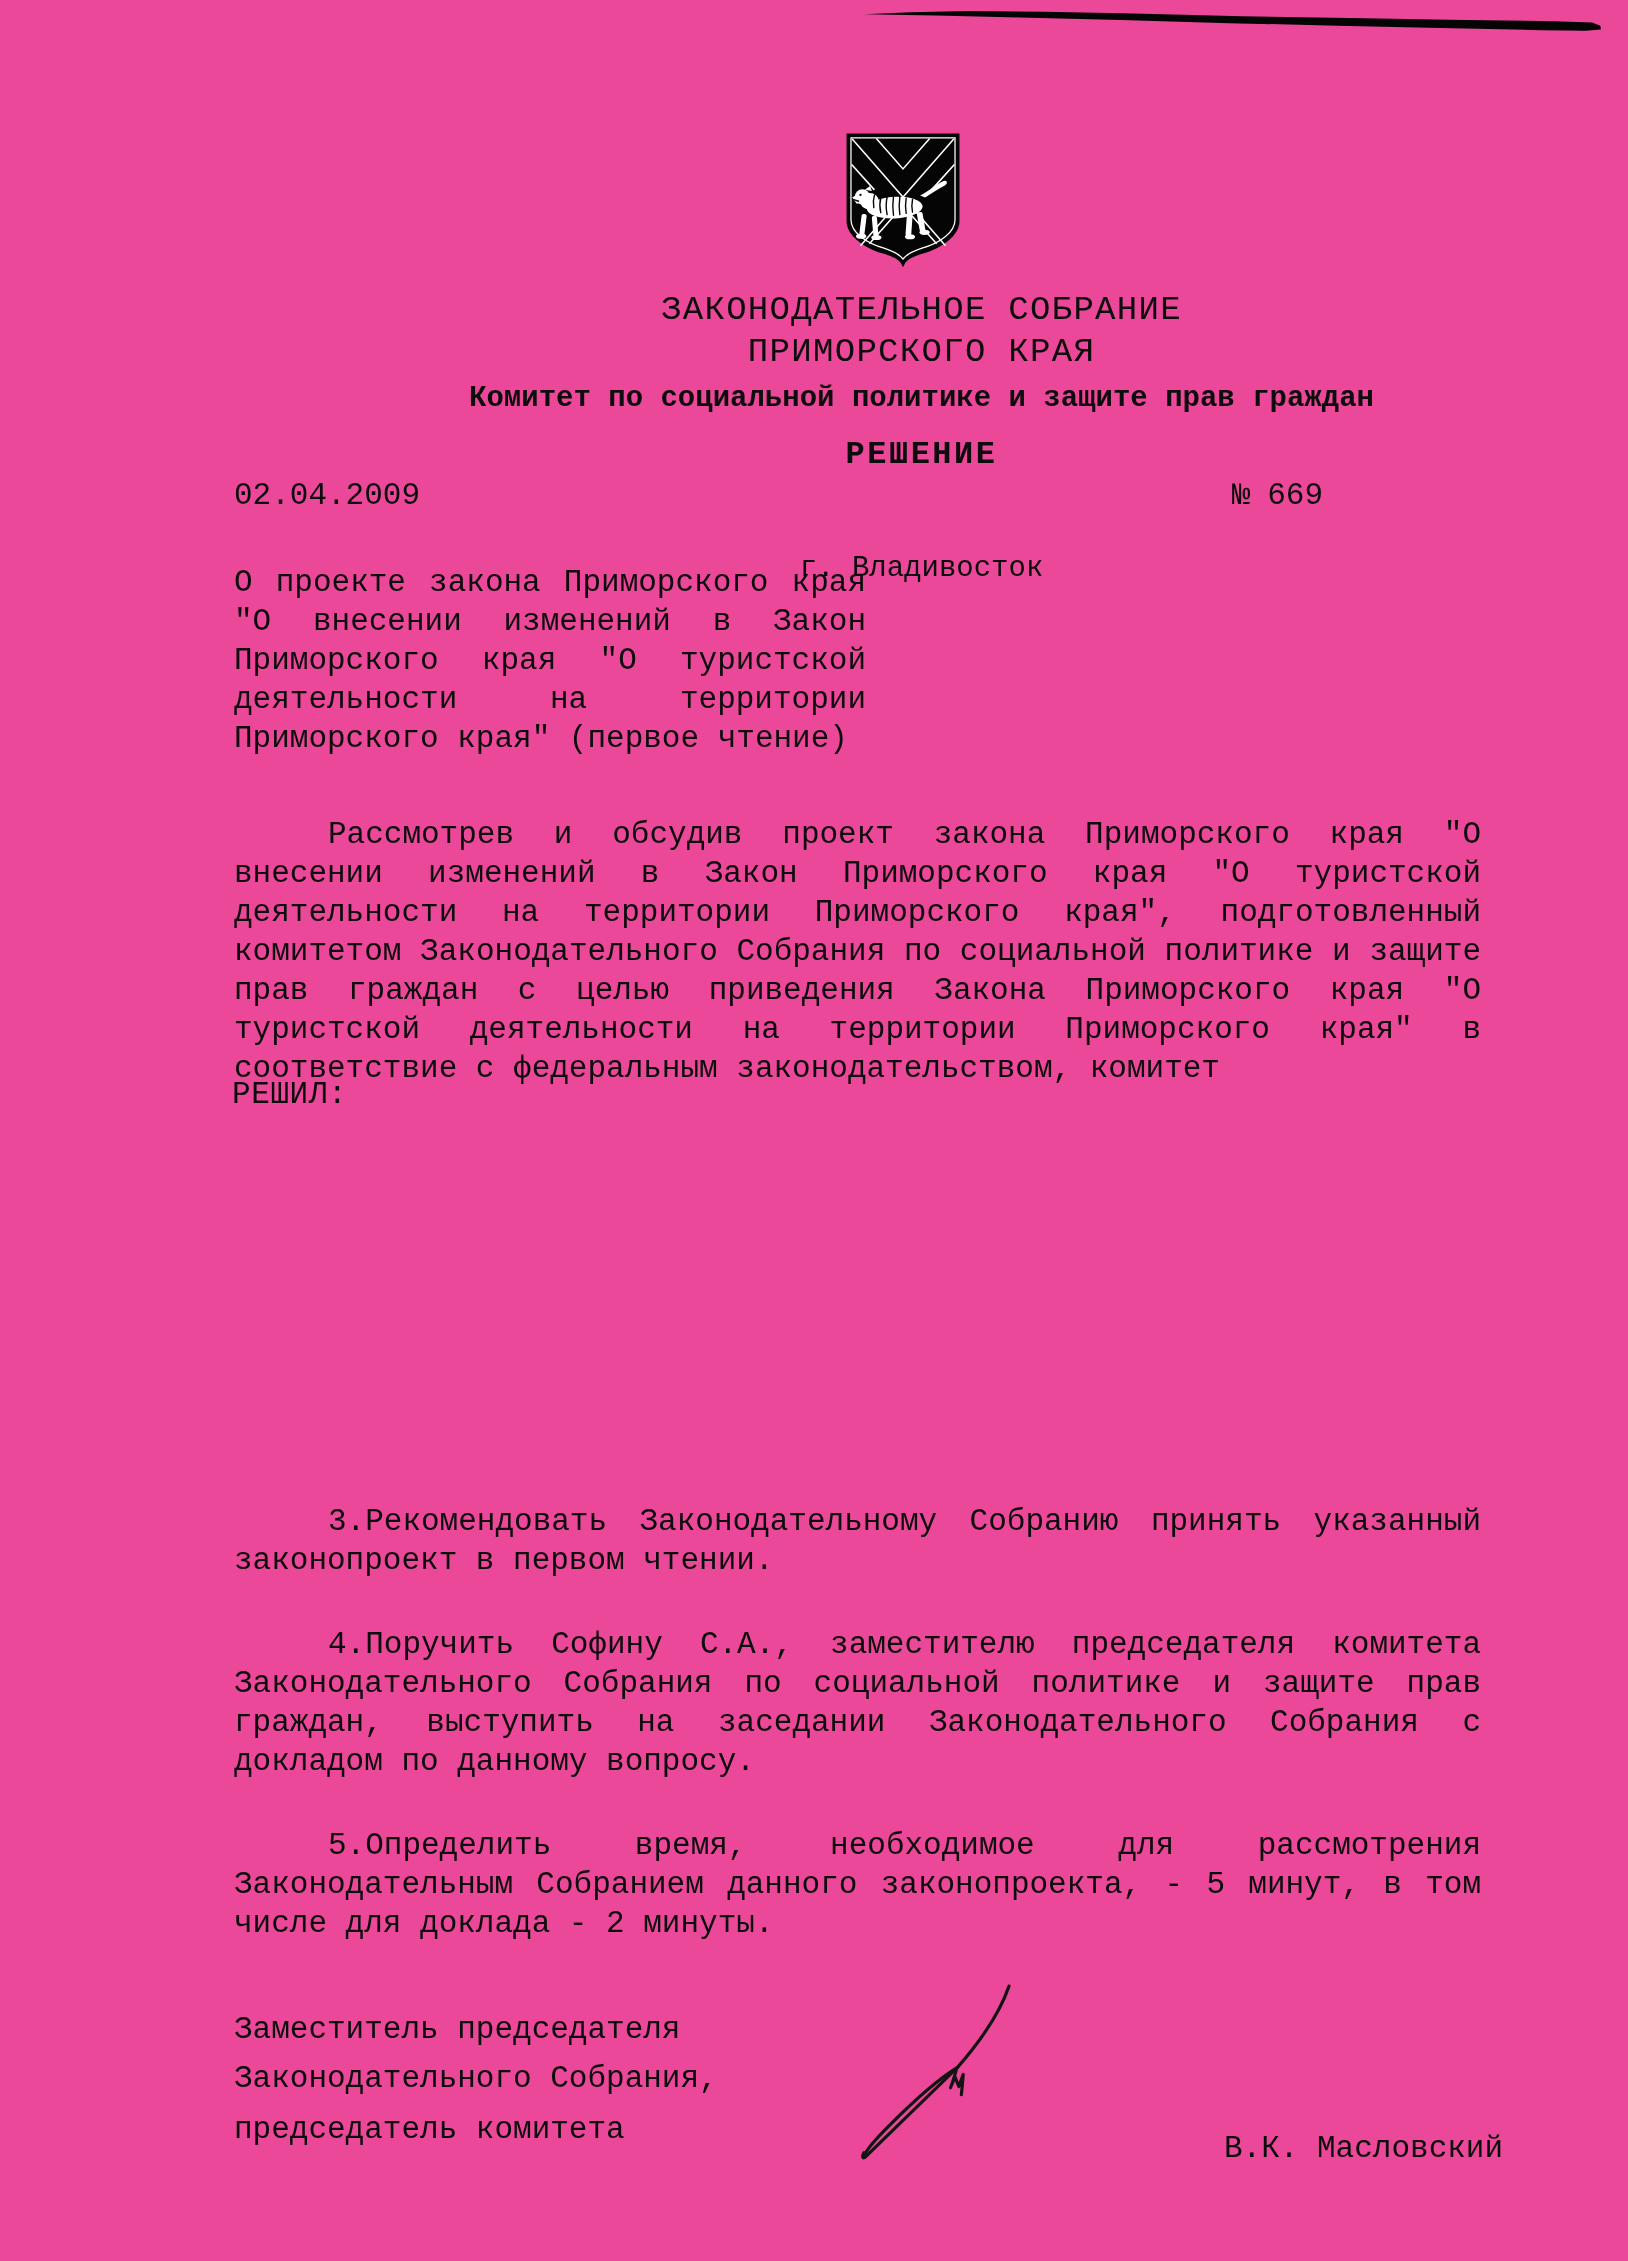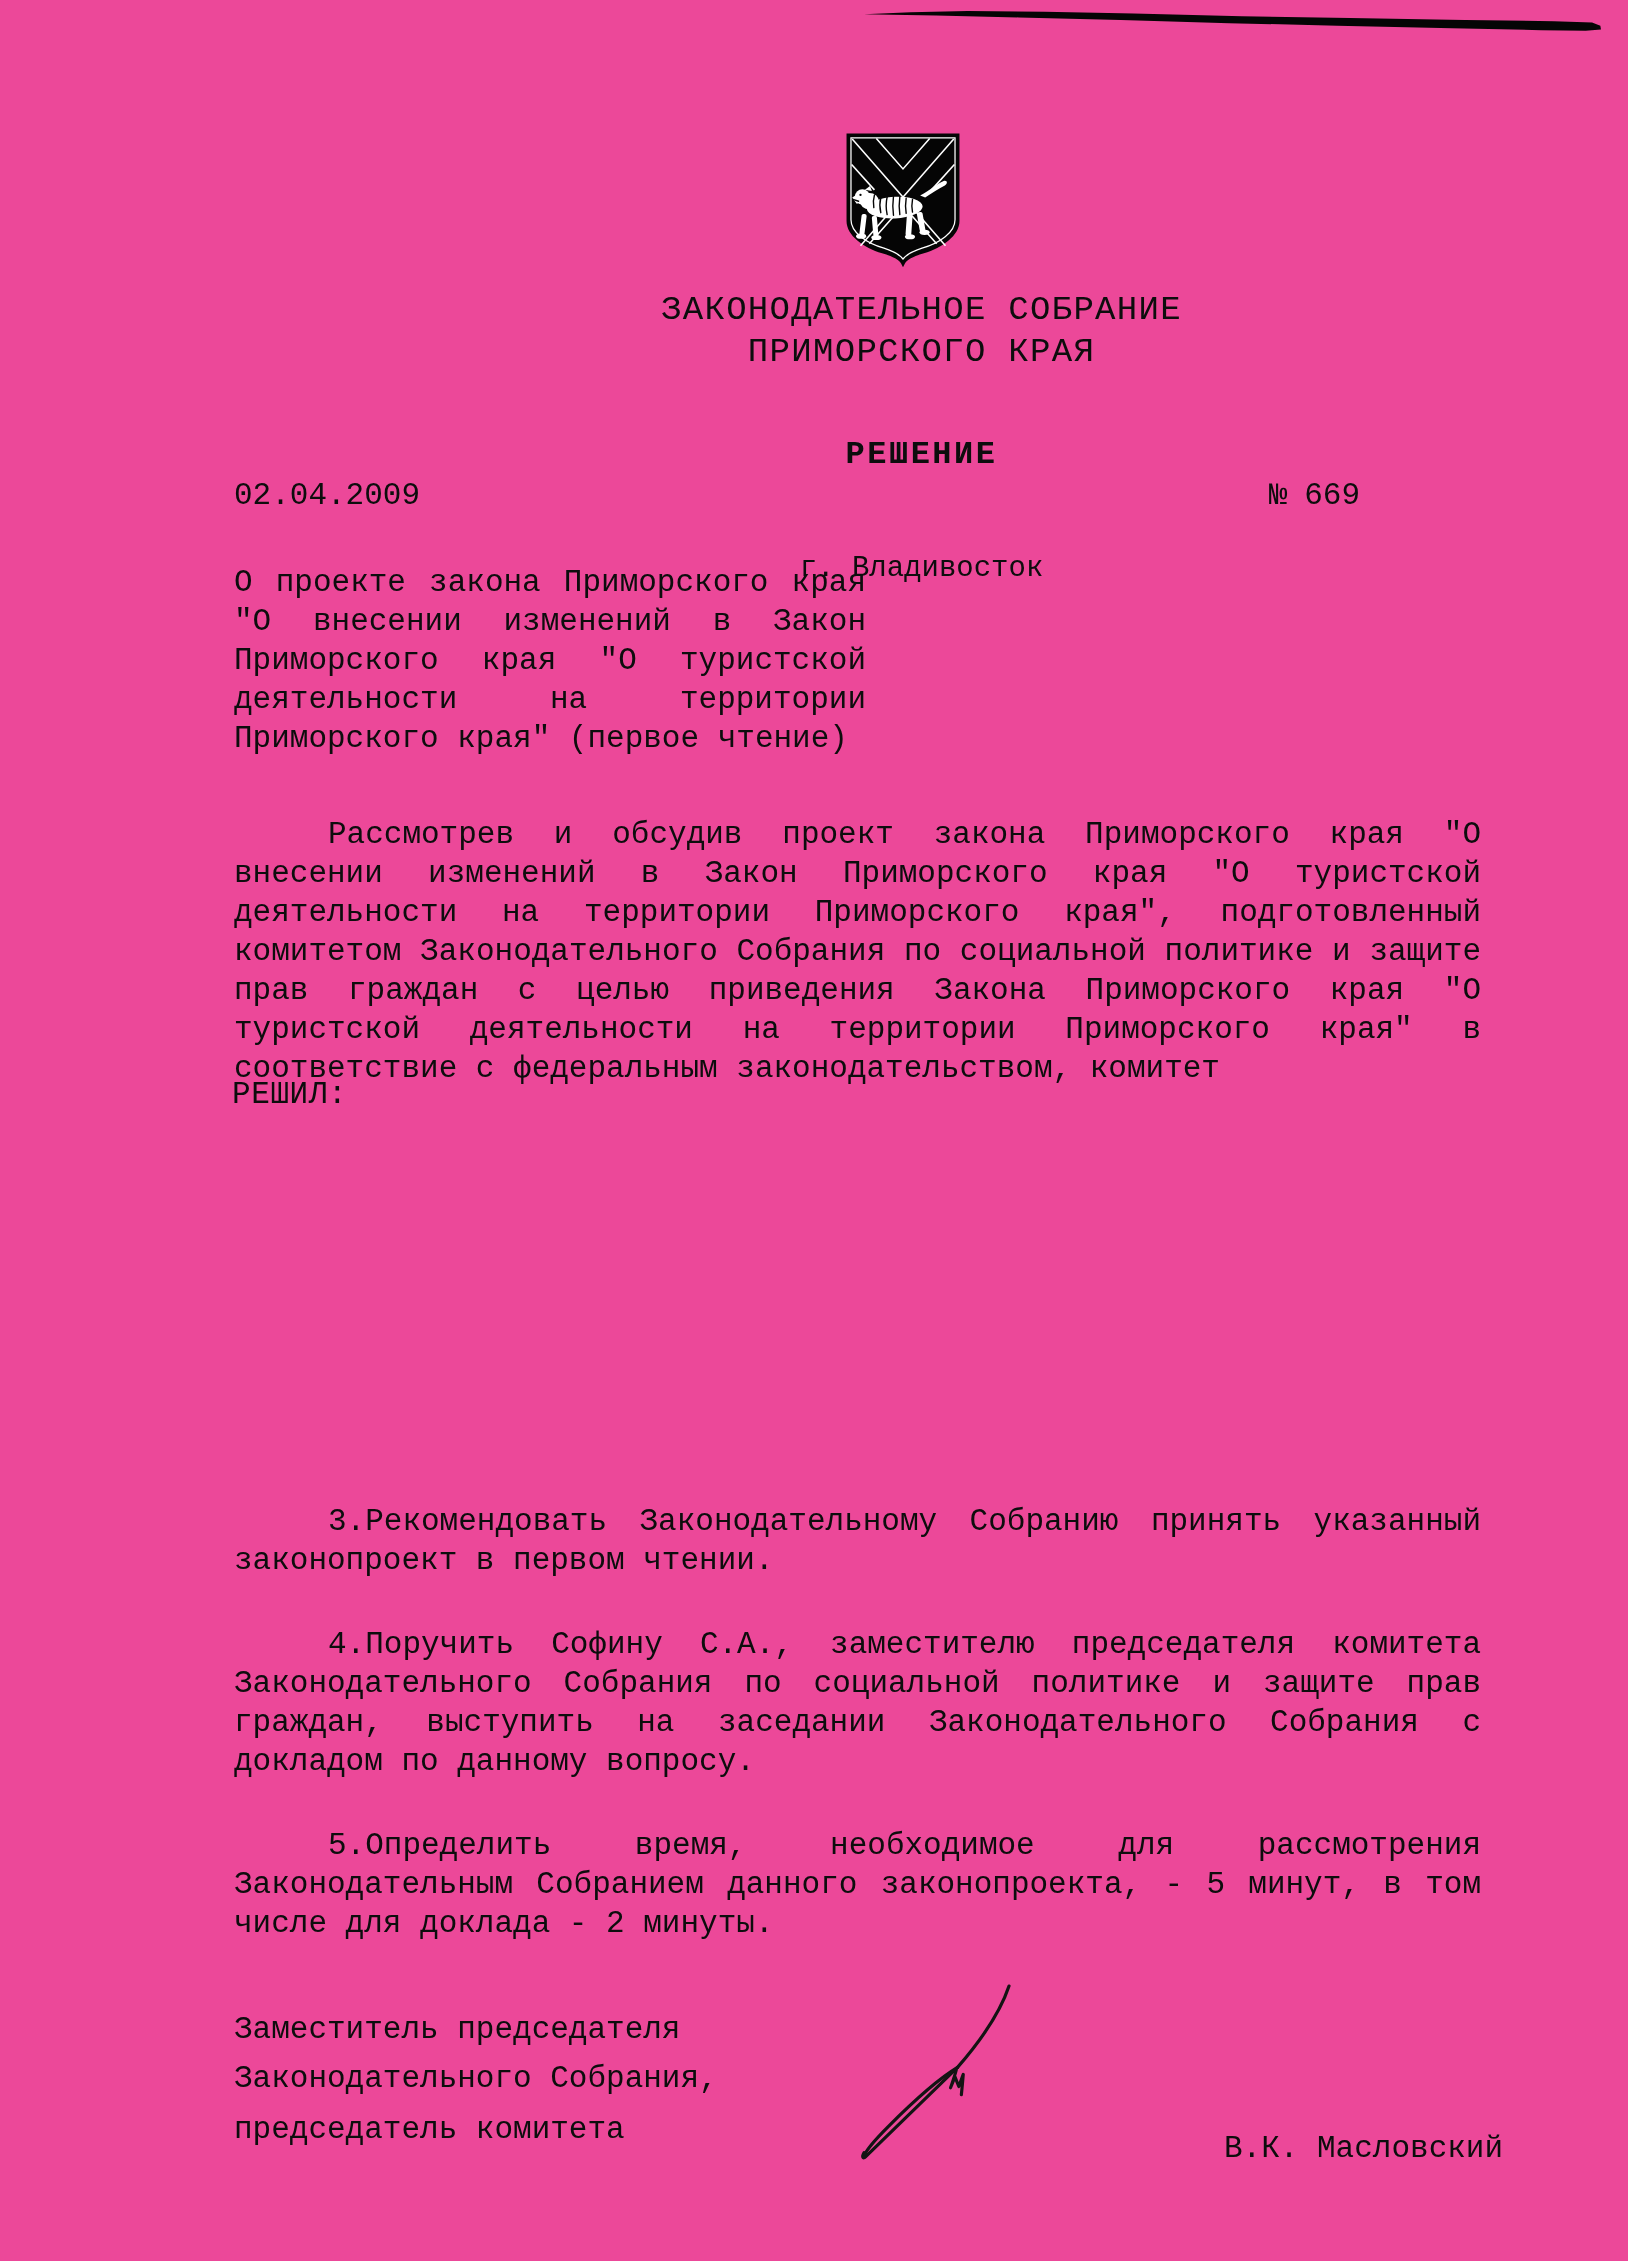--- a/index.html
+++ b/index.html
@@ -20,21 +20,21 @@
   
   .org-line { position:absolute; left:234px; width:1375px; text-align:center;
               font-size:34px; line-height:41px; letter-spacing:1.3px; white-space:nowrap; }
   .org1 { top:290px; }
   .org2 { top:332px;text-align:center; }
   .committee { position:absolute; left:234px; width:1375px; text-align:center; top:382px;
                font-size:29px; font-weight:bold; white-space:nowrap; }
   .doctype { position:absolute; left:234px; width:1375px; text-align:center; top:436px;
              font-size:32px; font-weight:bold; letter-spacing:2.5px; }
   .date { position:absolute; left:234px; top:478px; font-size:31px; }
-  .number { position:absolute; left:1232px; top:478px; font-size:31px;margin-left:37px; }
+  .number { position:absolute; left:1232px; top:478px; font-size:31px; }
   .number .numval { margin-left:16.6px; }
   .city { position:absolute; left:234px; width:1375px; text-align:center; top:552px; font-size:29px; }
   
   .subject { position:absolute; left:234px; top:563px; width:632px;
              font-size:31px; line-height:39px; text-align:justify; }
   
   .para { position:absolute; left:234px; width:1247px;
           font-size:31px; line-height:39px; text-align:justify; text-indent:94px; }
   .intro { top:815px; }
   .decided { position:absolute; left:232px; top:1077px; font-size:31px; letter-spacing:0.6px; }
@@ -106,20 +106,21 @@
           <path d="M108,107 q-2,10 0,20"></path>
           <path d="M14,107 l9,3"></path>
         </g>
         <circle cx="26" cy="100" r="1.8" fill="#050505"></circle>
       </g>
     </svg>
   </div>
 
   <div class="org-line org1">ЗАКОНОДАТЕЛЬНОЕ СОБРАНИЕ</div>
   <div class="org-line org2">ПРИМОРСКОГО КРАЯ</div>
+  <div class="committee">Комитет по социальной политике и защите прав граждан</div>
   <div class="doctype">РЕШЕНИЕ</div>
 
   <div class="date">02.04.2009</div>
   <div class="number">
     <span>№</span><span class="numval">669</span>
   </div>
   <div class="city">г. Владивосток</div>
 
   <div class="subject">О проекте закона Приморского края "О внесении изменений в Закон Приморского края "О туристской деятельности на территории Приморского края" (первое чтение)</div>
 

